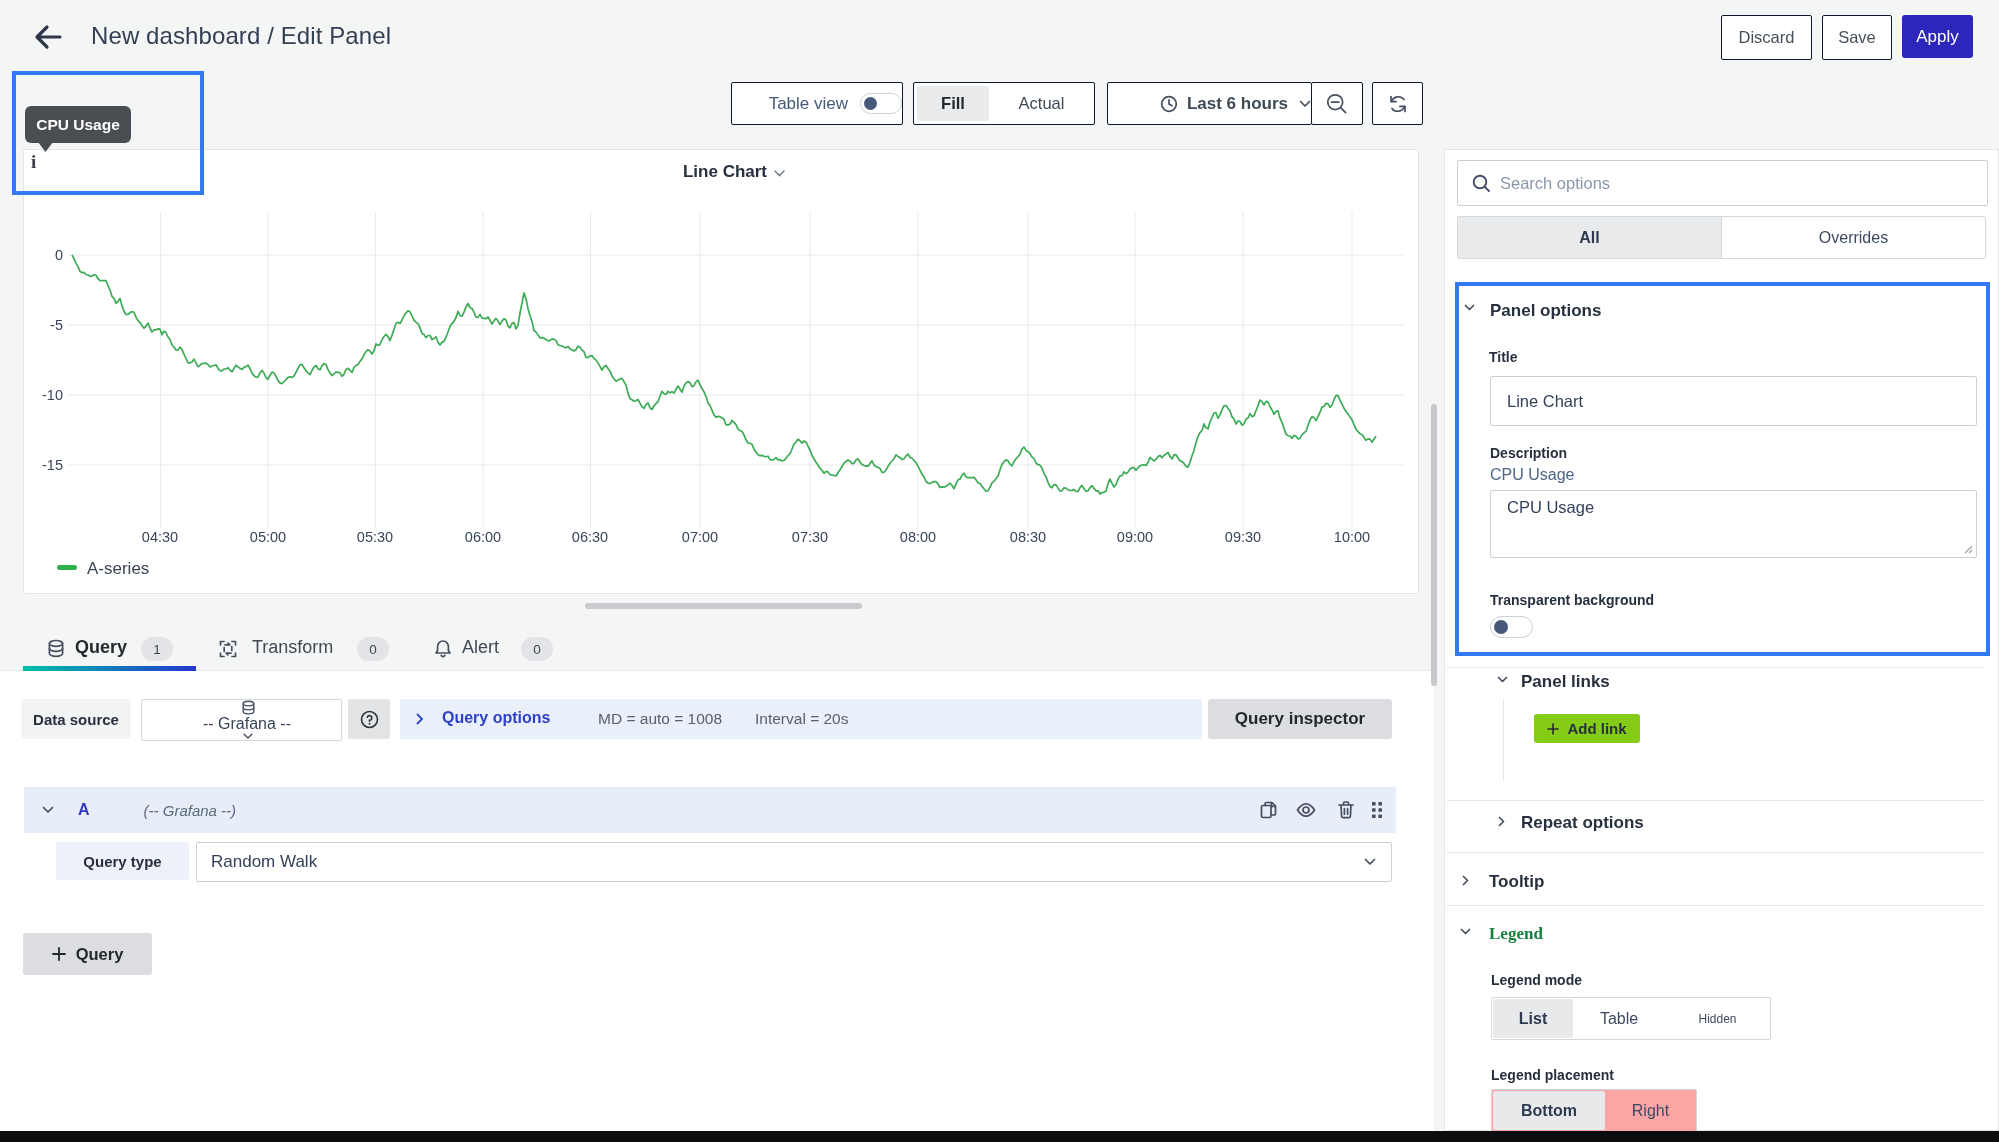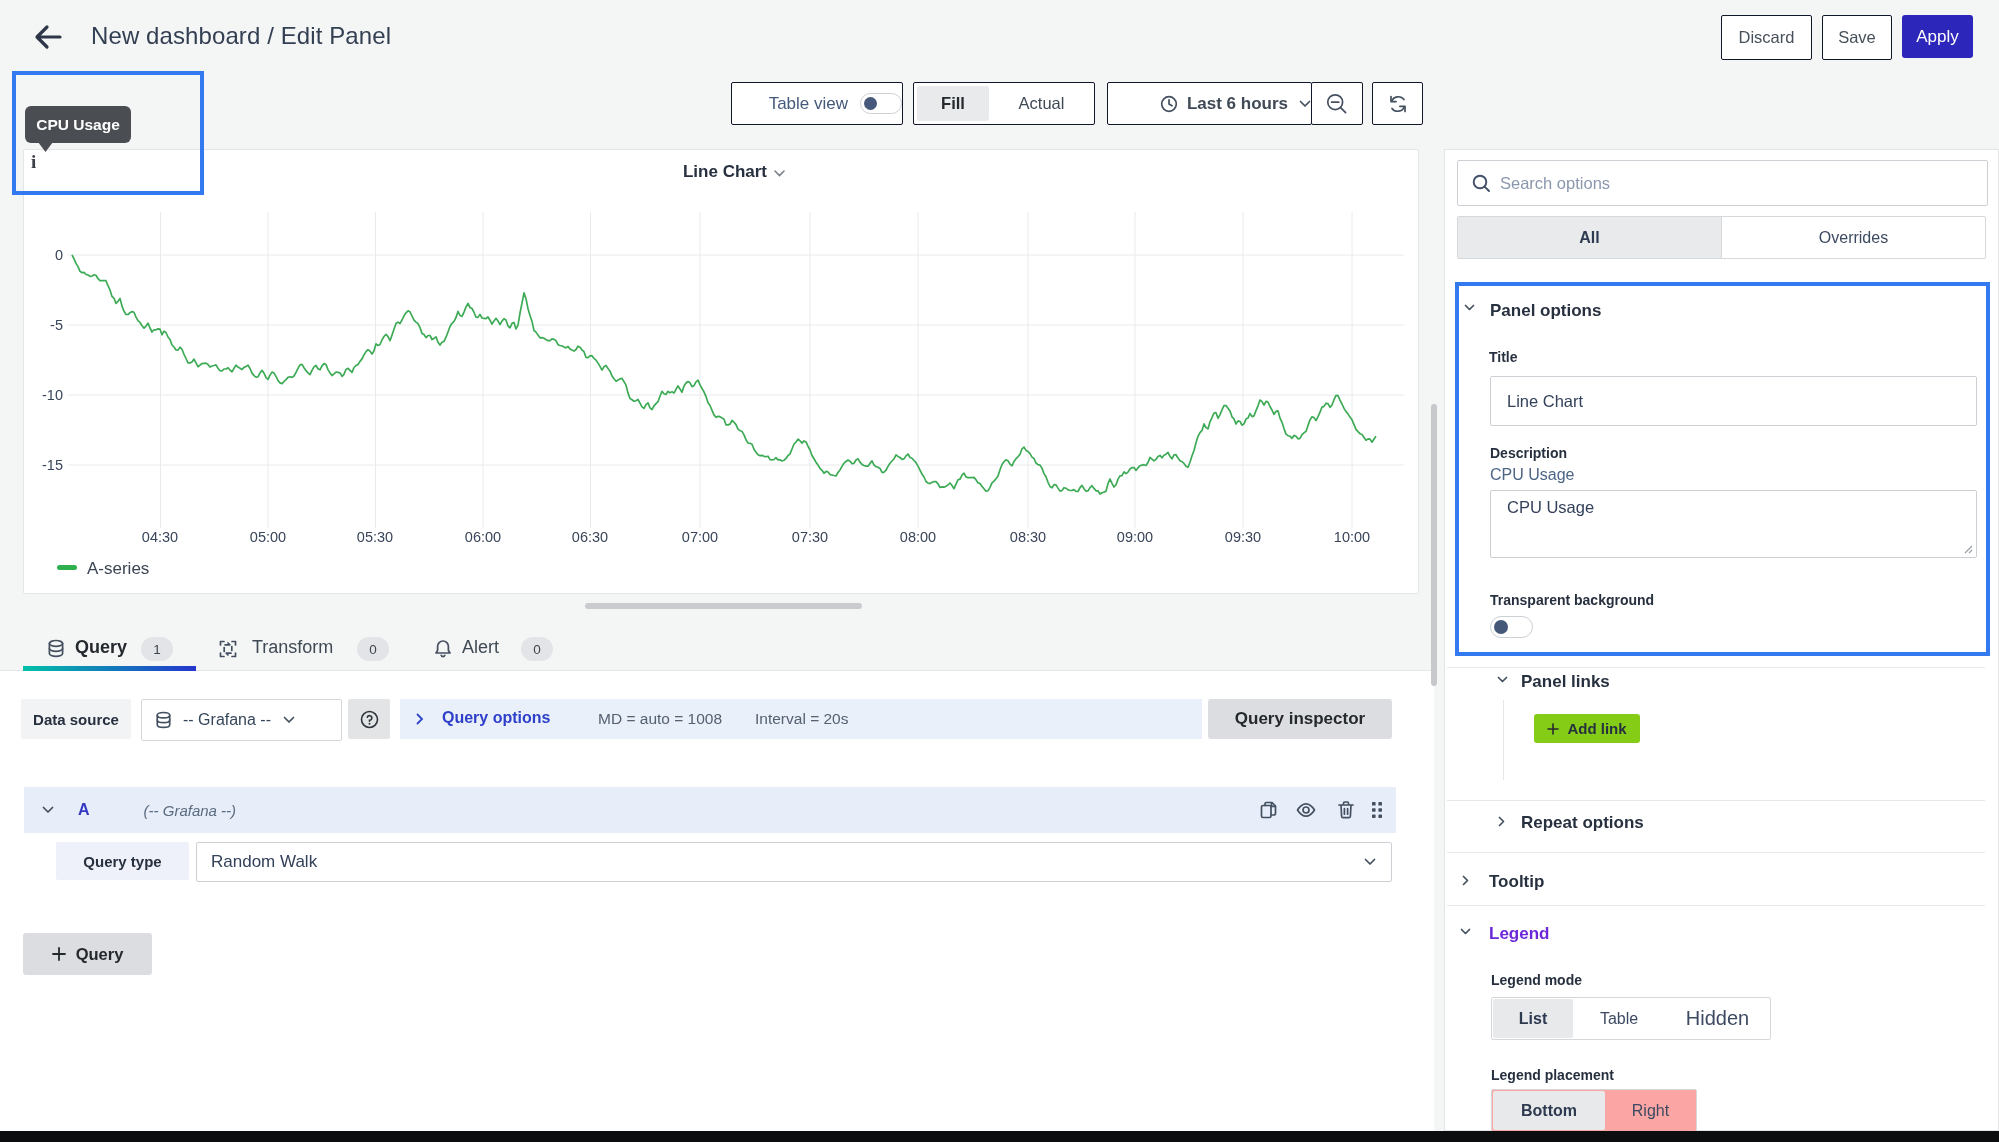--- a/index.html
+++ b/index.html
@@ -159,21 +159,21 @@
   <div class="abs" style="left:357px;top:637px;width:32px;height:24px;background:#e3e4e7;border-radius:12px;display:flex;align-items:center;justify-content:center;font-size:13.5px;color:#40464d;">0</div>
 
   <svg class="abs" style="left:434px;top:639px;" width="18" height="19" viewBox="0 0 18 19">
     <path d="M9 2 A5.4 5.4 0 0 0 3.6 7.4 L3.6 11.5 L2 14 L16 14 L14.4 11.5 L14.4 7.4 A5.4 5.4 0 0 0 9 2 Z" class="icon"></path>
     <path d="M7.2 16.3 A1.9 1.9 0 0 0 10.8 16.3" class="icon"></path>
   </svg>
   <div class="abs" style="left:462px;top:637px;font-size:18px;font-weight:400;color:#3f4a55;">Alert</div>
   <div class="abs" style="left:521px;top:637px;width:32px;height:24px;background:#e3e4e7;border-radius:12px;display:flex;align-items:center;justify-content:center;font-size:13.5px;color:#40464d;">0</div>
 
   <div class="abs" style="left:21px;top:699px;width:110px;height:40px;background:#f2f3f4;display:flex;align-items:center;justify-content:center;font-size:15px;font-weight:700;color:#27303f;border-radius:2px;">Data source</div>
-  <div class="inputbox abs" style="left:141px;top:699px;width:199px;height:40px;border-color:#d4d7da;">
+  <div class="inputbox abs" style="left:141px;top:699px;width:199px;height:40px;border-color:#d4d7da;flex-direction:column;">
     <svg style="margin-left:13px;" width="17" height="18" viewBox="0 0 18 19">
       <ellipse cx="9" cy="4.4" rx="6.6" ry="2.9" class="icon"></ellipse>
       <path d="M2.4 4.4 L2.4 14.4 A6.6 2.9 0 0 0 15.6 14.4 L15.6 4.4" class="icon"></path>
       <path d="M2.4 9.4 A6.6 2.9 0 0 0 15.6 9.4" class="icon"></path>
     </svg>
     <span style="margin-left:11px;color:#36465a;font-size:16px;">-- Grafana --</span>
     <svg style="margin-left:12px;" width="12" height="8" viewBox="0 0 12 8">
         <path d="M1.5 1.5 L6 6 L10.5 1.5" class="icon"></path>
       </svg>
   </div>
@@ -308,27 +308,27 @@
   <div class="abs" style="left:1447px;top:852px;width:538px;height:1px;background:#e6e8ea;"></div>
   <svg class="abs" style="left:1462px;top:875px;" width="8" height="11" viewBox="0 0 8 11">
       <path d="M1.5 1.5 L5.5 5.5 L1.5 9.5" class="icon" stroke-width="1.6"></path>
     </svg>
   <div class="abs" style="left:1489px;top:872px;font-size:17px;font-weight:700;color:#27303f;">Tooltip</div>
 
   <div class="abs" style="left:1447px;top:905px;width:538px;height:1px;background:#e6e8ea;"></div>
   <svg class="abs" style="left:1460px;top:928px;" width="11" height="8" viewBox="0 0 11 8">
       <path d="M1.5 1.5 L5.5 5.5 L9.5 1.5" class="icon" stroke-width="1.6"></path>
     </svg>
-  <div class="abs" style="left:1489px;top:924px;font-size:17px;font-weight:700;color:#6d28d9;">Legend</div>
+  <div class="abs" style="left:1489px;top:924px;font-size:17px;font-weight:700;color:#15803d;font-family:Liberation Serif, serif;">Legend</div>
 
   <div class="seclabel abs" style="left:1491px;top:972px;">Legend mode</div>
   <div class="abs" style="left:1491px;top:997px;width:280px;height:43px;border:1px solid #d5d7da;border-radius:2px;box-sizing:border-box;background:#fff;display:flex;align-items:center;">
     <div style="width:80px;height:39px;margin-left:1px;background:#e7e9eb;border-radius:2px;display:flex;align-items:center;justify-content:center;font-size:16px;font-weight:700;color:#2e3a50;">List</div>
     <div style="width:92px;text-align:center;font-size:16px;color:#3c4a61;font-weight:500;">Table</div>
-    <div style="flex:1;text-align:center;font-size:20px;color:#3c4a61;font-weight:500;">Hidden</div>
+    <div style="flex:1;text-align:center;font-size:12px;color:#3c4a61;font-weight:500;">Hidden</div>
   </div>
 
   <div class="seclabel abs" style="left:1491px;top:1067px;">Legend placement</div>
   <div class="abs" style="left:1491px;top:1089px;width:206px;height:43px;border:1px solid #d5d7da;border-radius:2px;box-sizing:border-box;background:#fca5a5;display:flex;align-items:center;">
     <div style="width:112px;height:39px;margin-left:1px;background:#e7e9eb;border-radius:2px;display:flex;align-items:center;justify-content:center;font-size:16px;font-weight:700;color:#2e3a50;">Bottom</div>
     <div style="flex:1;text-align:center;font-size:16px;color:#3c4a61;font-weight:500;">Right</div>
   </div>
 
   <div class="abs" style="left:0;top:1131px;width:1999px;height:11px;background:#0c0d0f;"></div>
 </div>

